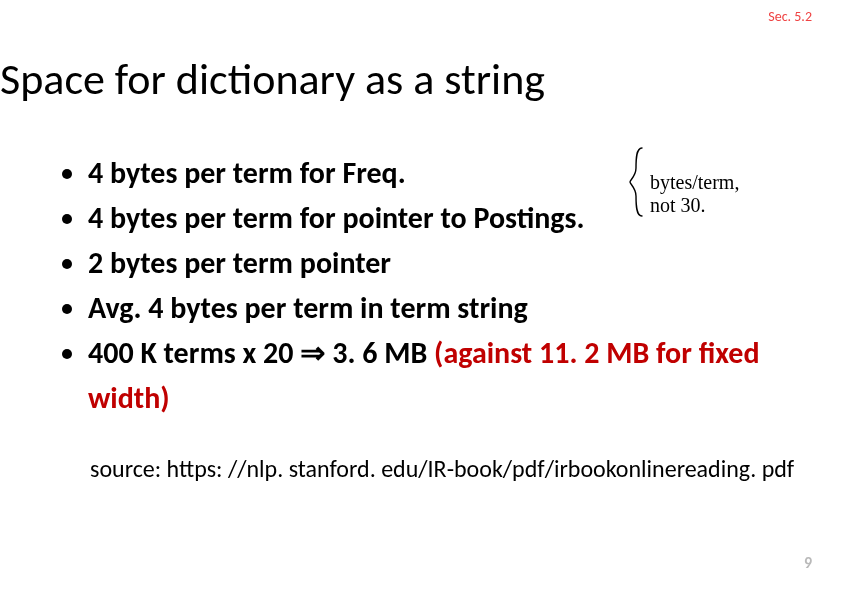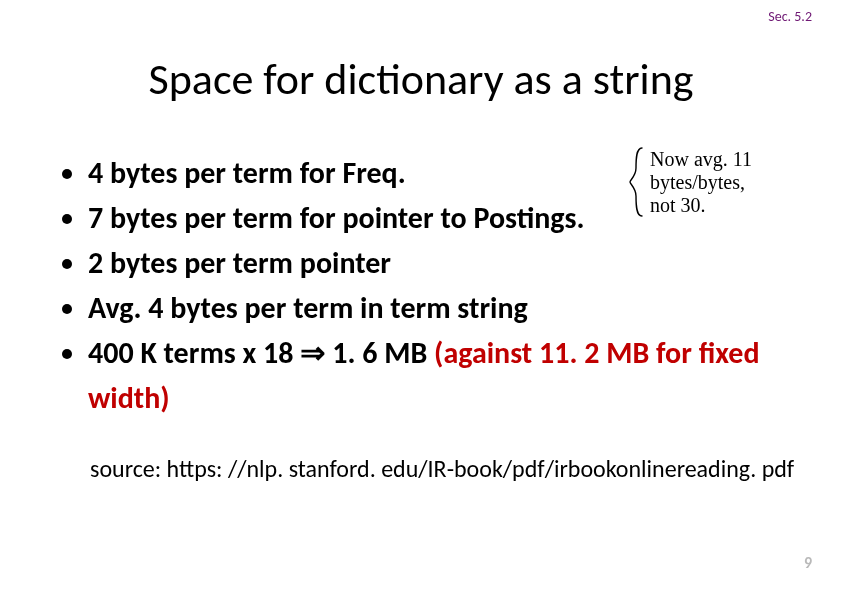--- a/index.html
+++ b/index.html
@@ -11,28 +11,28 @@
     font-family: Calibri, "Segoe UI", Arial, sans-serif;
     color: #000000;
     position: relative;
     overflow: hidden;
   }
   .sec-label {
     position: absolute;
     top: 8px;
     right: 30px;
     font-size: 14px;
-    color: #701a75;
+    color: #ef4444;
   }
   .title {
     position: absolute;
     top: 52px;
     left: 0;
     width: 842px;
-    text-align: center;
+    text-align: left;
     font-size: 44px;
     font-weight: 400;
   }
   .content {
     position: absolute;
     top: 150px;
     left: 40px;
     width: 770px;
   }
   ul.bullets {
@@ -84,35 +84,35 @@
 </head>
 <body>
 
 <div class="sec-label">Sec. 5.2</div>
 
 <div class="title">Space for dictionary as a string</div>
 
 <div class="content">
   <ul class="bullets">
     <li>4 bytes per term for Freq.</li>
-    <li>7 bytes per term for pointer to Postings.</li>
+    <li>4 bytes per term for pointer to Postings.</li>
     <li>2 bytes per term pointer</li>
     <li>Avg. 4 bytes per term in term string</li>
     <li>
-      <span>400 K terms x 18 </span><span class="arrow">⇒</span><span> 1. 6 MB </span><span class="red">(against 11. 2 MB for fixed width)</span>
+      <span>400 K terms x 20 </span><span class="arrow">⇒</span><span> 3. 6 MB </span><span class="red">(against 11. 2 MB for fixed width)</span>
     </li>
   </ul>
 </div>
 
 <div class="annotation-wrap">
   <svg width="18" height="72" viewBox="0 0 18 72">
     <path d="M14 2 C8 2 8 14 8 22 C8 30 2 34 2 36 C2 38 8 42 8 50 C8 58 8 70 14 70" stroke="#000" stroke-width="1.4" fill="none" stroke-linecap="round"></path>
   </svg>
   <div class="annotation-text">
-    <span>Now avg. 11</span><br>
-    <span>bytes/bytes,</span><br>
+    <br>
+    <span>bytes/term,</span><br>
     <span>not 30.</span>
   </div>
 </div>
 
 <div class="source">source: https: //nlp. stanford. edu/IR-book/pdf/irbookonlinereading. pdf</div>
 
 <div class="pagenum">9</div>
 
 </body></html>

